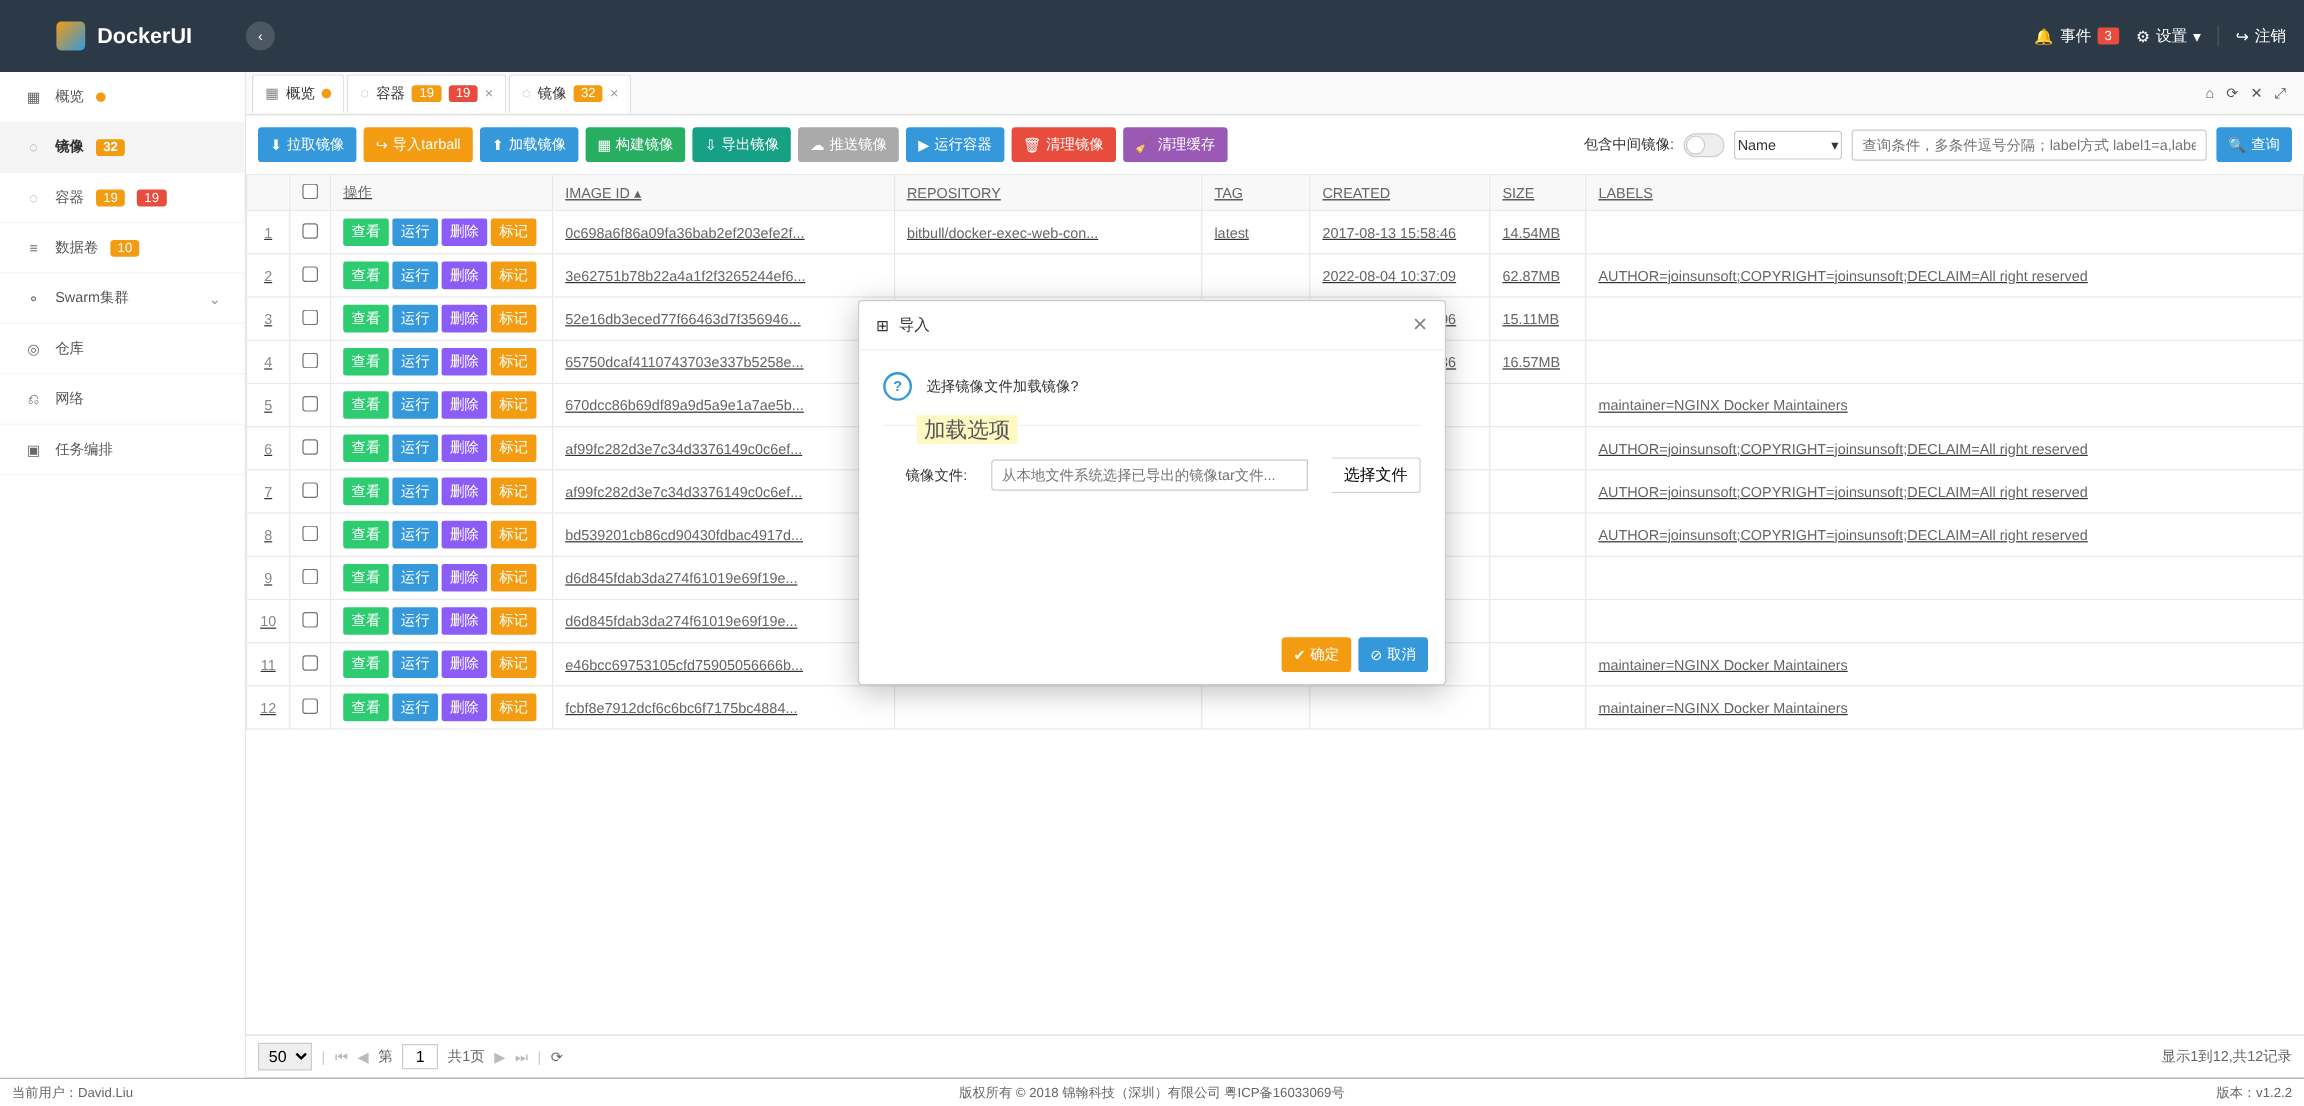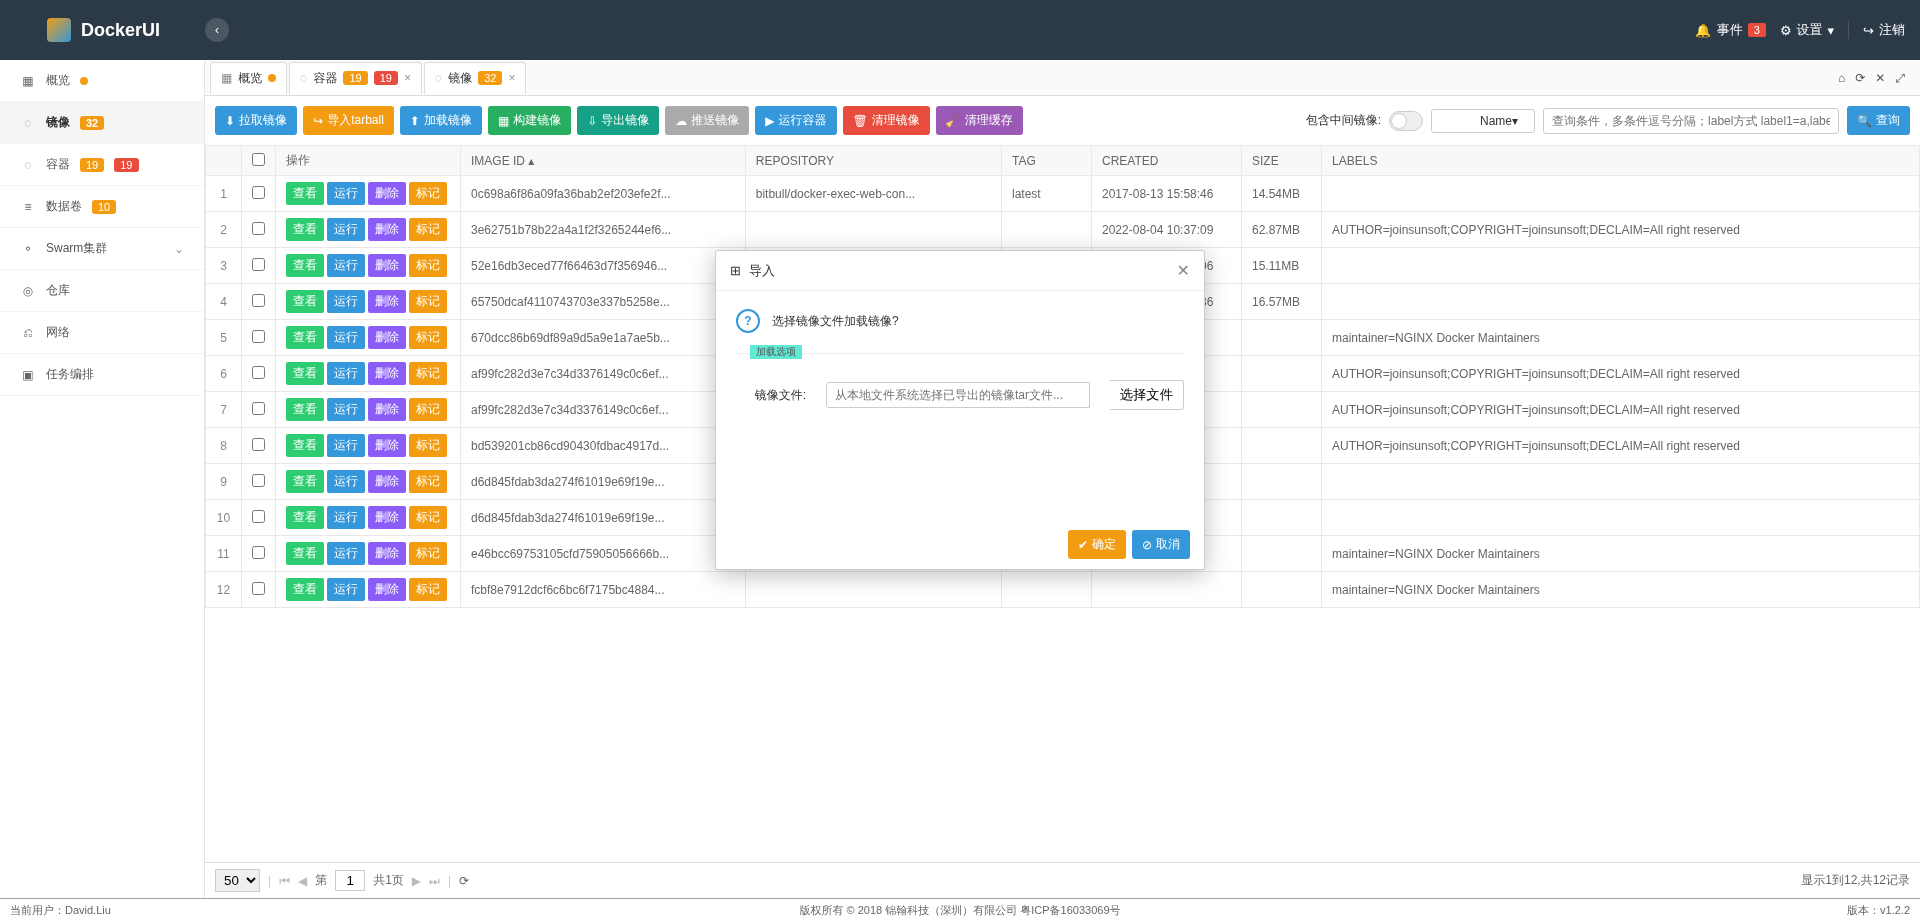--- a/index.html
+++ b/index.html
@@ -28,24 +28,24 @@
 .tabs { height: 36px; border-bottom: 1px solid #ddd; background: #fafafa; display: flex; align-items: center; padding: 0 5px; }
 .tab { padding: 7px 10px; border: 1px solid #ddd; border-bottom: none; background: #fff; margin-right: 2px; border-radius: 3px 3px 0 0; display: flex; align-items: center; gap: 6px; cursor: pointer; font-size: 12px; }
 .tab .close { color: #999; cursor: pointer; }
 .tabs-right { margin-left: auto; display: flex; gap: 10px; padding-right: 10px; color: #555; }
 
 .toolbar-row { padding: 10px; display: flex; align-items: center; gap: 6px; flex-wrap: nowrap; }
 .btn { padding: 6px 10px; color: #fff; border: none; border-radius: 3px; cursor: pointer; font-size: 12px; display: inline-flex; align-items: center; gap: 4px; }
 .b-blue { background: #3498db; } .b-orange { background: #f39c12; } .b-teal { background: #16a085; } .b-green { background: #27ae60; }
 .b-gray { background: #aaa; } .b-red { background: #e74c3c; } .b-purple { background: #9b59b6; }
 .search-area { margin-left: auto; display: flex; align-items: center; gap: 8px; }
-.select-mini { border: 1px solid #ccc; padding: 4px 16px; border-radius: 3px; font-size: 12px; width: 104px; display: flex; justify-content: flex-end; }
+.select-mini { border: 1px solid #ccc; padding: 4px 2px; border-radius: 3px; font-size: 12px; width: 90px; display: flex; justify-content: space-between; }
 .search-input { border: 1px solid #ccc; padding: 5px 8px; border-radius: 3px; width: 296px; font-size: 12px; }
 
-.table { width: 100%; border-collapse: collapse; font-size: 12px; }
+.table { width: 100%; border-collapse: collapse; font-size: 12px; text-decoration: underline; }
 .table th, .table td { border: 1px solid #e8e8e8; padding: 6px 10px; text-align: left; color: #666; white-space: nowrap; overflow: hidden; text-overflow: ellipsis; }
 .table th { background: #f8f8f8; font-weight: normal; }
 .table td.rownum { text-align: center; color: #888; width: 36px; }
 .table td.chk { width: 34px; text-align: center; }
 .op-btn { padding: 3px 7px; color: #fff; border: none; border-radius: 2px; font-size: 12px; margin-right: 3px; cursor: pointer; }
 .op-view { background: #2ecc71; } .op-run { background: #3498db; } .op-del { background: #8b5cf6; } .op-tag { background: #f39c12; }
 .col-imgid { max-width: 200px; } .col-repo { max-width: 180px; } .col-tag { width: 90px; } .col-date { width: 150px; } .col-size { width: 80px; } .col-labels { max-width: 420px; }
 
 .pager { border-top: 1px solid #ddd; padding: 6px 10px; display: flex; align-items: center; gap: 8px; color: #666; font-size: 12px; margin-top: auto; }
 .pager .sel { border: 1px solid #ccc; padding: 2px 4px; }
@@ -57,21 +57,21 @@
 .footer .right { margin-left: auto; }
 
 .modal-backdrop { position: fixed; inset: 0; display: flex; align-items: flex-start; justify-content: center; padding-top: 250px; pointer-events: none; }
 .modal { width: 490px; background: #fff; border: 1px solid #ccc; box-shadow: 0 5px 25px rgba(0,0,0,0.25); border-radius: 3px; pointer-events: auto; }
 .modal-head { padding: 10px 14px; border-bottom: 1px solid #eee; display: flex; align-items: center; gap: 8px; font-size: 13px; }
 .modal-head .close { margin-left: auto; cursor: pointer; color: #888; font-size: 16px; }
 .modal-body { padding: 18px 20px 10px; }
 .modal-q { display: flex; align-items: center; gap: 12px; margin-bottom: 20px; }
 .q-icon { width: 24px; height: 24px; border: 2px solid #3498db; border-radius: 50%; color: #3498db; display: flex; align-items: center; justify-content: center; font-weight: bold; }
 .modal-form { border-top: 1px solid #eee; padding: 14px 0 100px; position: relative; }
-.legend { position: absolute; top: -9px; left: 14px; background: #5eead4; padding: 0 6px; font-size: 10px; color: #555; }
+.legend { position: absolute; top: -9px; left: 28px; background: #fef9c3; padding: 0 6px; font-size: 18px; color: #555; }
 .form-row { display: flex; align-items: center; gap: 20px; margin-top: 12px; }
 .form-row label { width: 70px; text-align: right; }
 .file-input { flex: 1; border: 1px solid #ccc; padding: 5px 8px; border-radius: 3px 0 0 3px; font-size: 12px; color: #999; }
 .file-btn { border: 1px solid #ccc; border-left: none; padding: 5px 10px; border-radius: 0 3px 3px 0; background: #fff; cursor: pointer; }
 .modal-foot { padding: 10px 14px; text-align: right; display: flex; gap: 6px; justify-content: flex-end; }
 </style>
 </head>
 <body>
 
 <div class="header">

